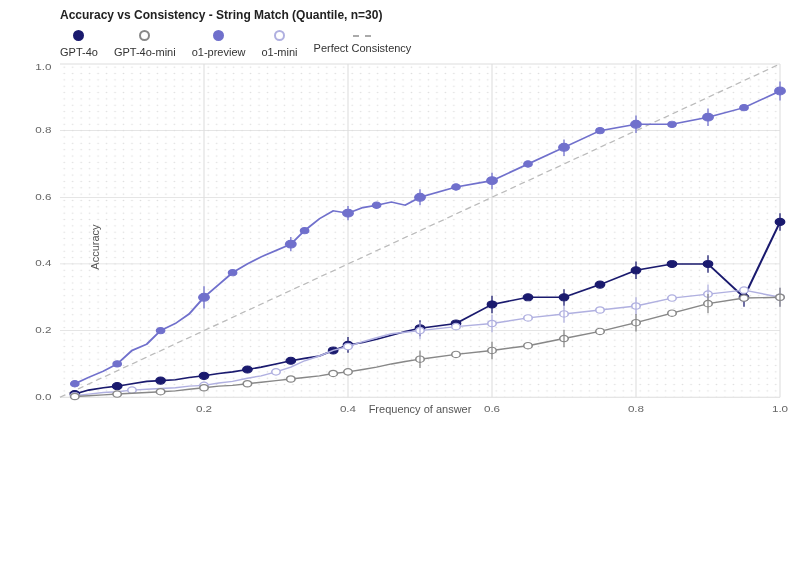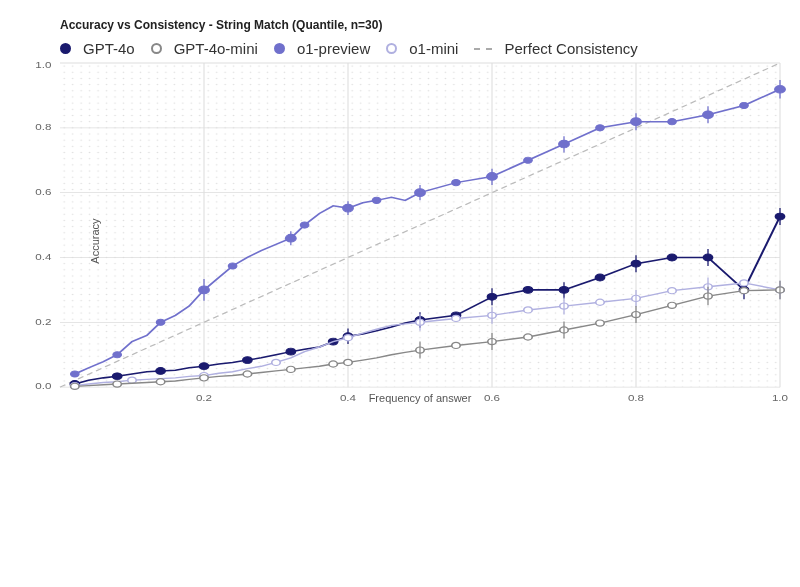--- a/index.html
+++ b/index.html
@@ -6,42 +6,43 @@
     body {
       background: #fff;
       font-family: -apple-system, BlinkMacSystemFont, 'Segoe UI', Arial, sans-serif;
       width: 800px;
       height: 587px;
       overflow: hidden;
     }
     .chart-container {
       width: 800px;
       height: 478px;
-      padding: 18px 20px 50px 60px;
+      padding: 8px 20px 50px 60px;
       position: relative;
     }
     .chart-title {
       font-size: 12px;
       font-weight: 600;
       color: #222;
       margin-bottom: 8px;
     }
     .legend {
       display: flex;
       align-items: center;
       gap: 16px;
       margin-bottom: 6px;
       flex-wrap: wrap;
     }
     .legend-item {
       display: flex;
       align-items: center;
-      gap: 12px;
-      font-size: 15px;
+      gap: 5px;
+      font-size: 11px;
       color: #333;
+      flex-direction: column;
     }
     .legend-dot {
       width: 11px;
       height: 11px;
       border-radius: 50%;
       border: 2px solid;
       flex-shrink: 0;
     }
     .legend-dash {
       width: 18px;

